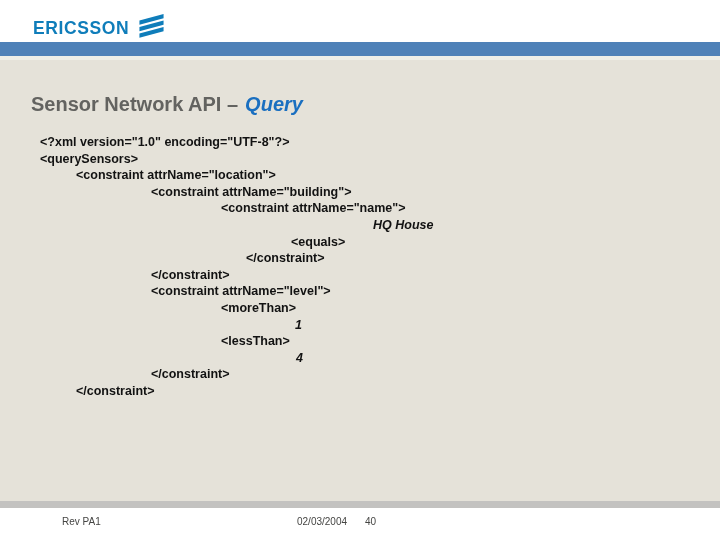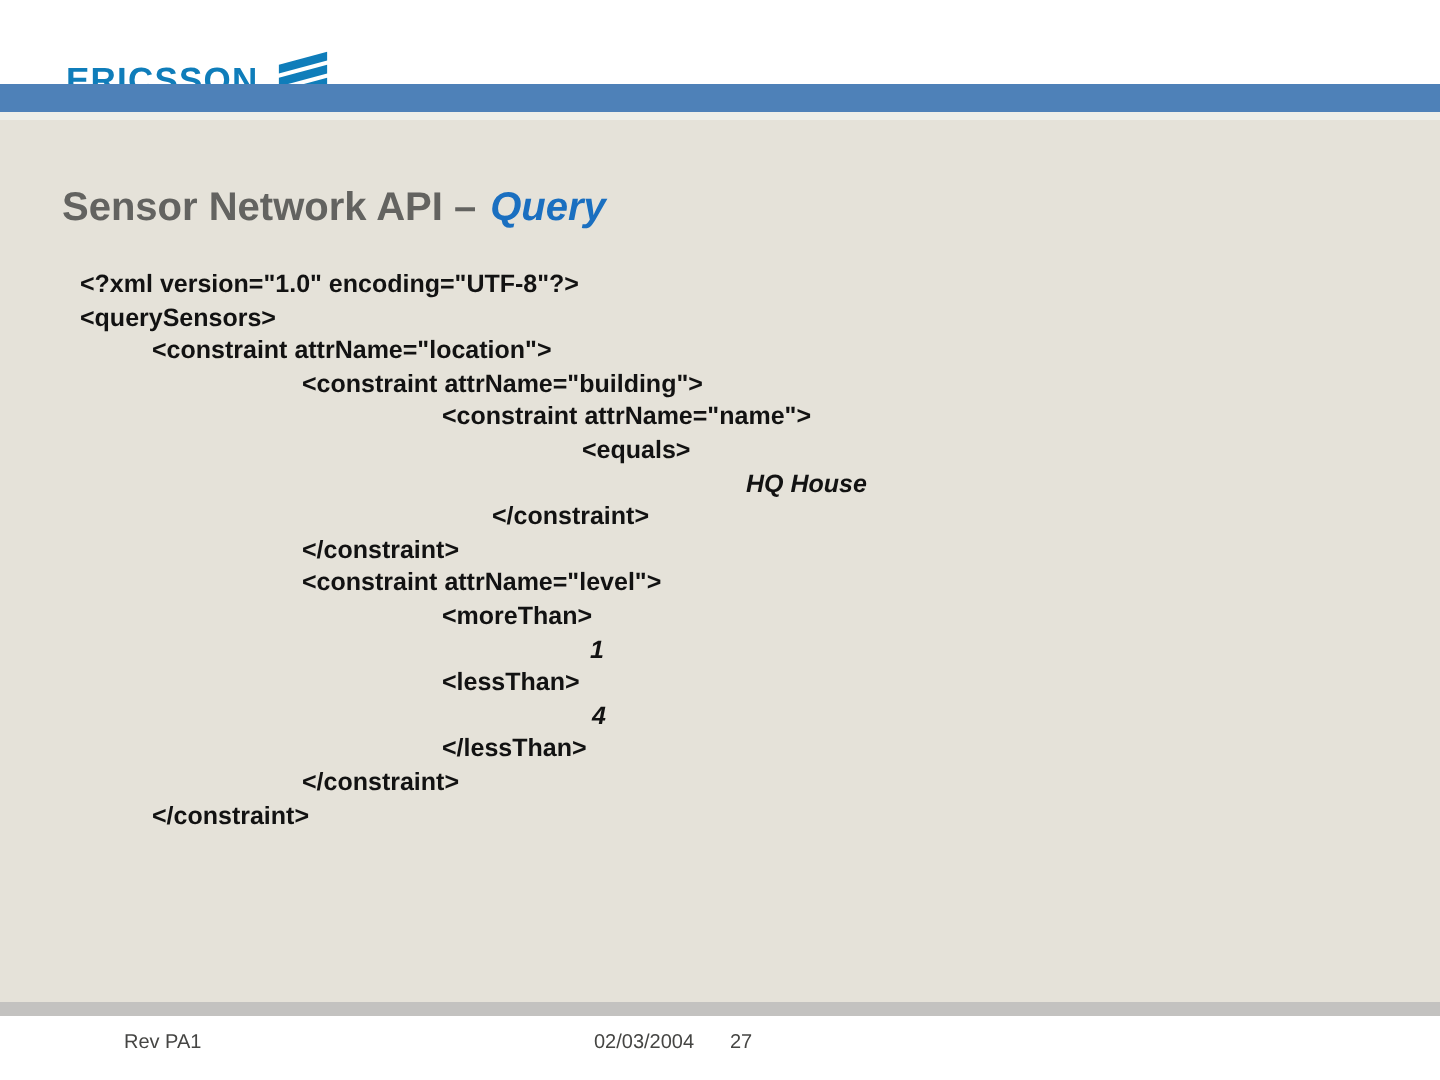--- a/index.html
+++ b/index.html
@@ -11,21 +11,20 @@
   .page {
     position: relative;
     width: 720px; height: 540px;
     background: #ffffff;
     overflow: hidden;
   }
   
   .top-band {
     position: absolute; top: 0; left: 0; right: 0; height: 42px;
     background: #ffffff;
-    margin-top: 12px;
   }
   .logo {
     position: absolute; left: 33px; top: 13px;
     display: flex; align-items: flex-start;
   }
   .logo-text {
     color: #0f7dba;
     font-weight: bold;
     font-size: 17.5px;
     letter-spacing: 0.6px;
@@ -101,36 +100,35 @@
 
   <main class="slide-body">
     <h1 class="title"><span class="title-prefix">Sensor Network API –</span><span class="title-em">Query</span></h1>
 
     <div class="code" id="code-block">
         <div class="code-line" style="padding-left: 0px;">&lt;?xml version="1.0" encoding="UTF-8"?&gt;</div>
         <div class="code-line" style="padding-left: 0px;">&lt;querySensors&gt;</div>
         <div class="code-line" style="padding-left: 36px;">&lt;constraint attrName="location"&gt;</div>
         <div class="code-line" style="padding-left: 111px;">&lt;constraint attrName="building"&gt;</div>
         <div class="code-line" style="padding-left: 181px;">&lt;constraint attrName="name"&gt;</div>
+        <div class="code-line value" style="padding-left: 333px;">HQ House</div>
         <div class="code-line" style="padding-left: 251px;">&lt;equals&gt;</div>
-        <div class="code-line value" style="padding-left: 333px;">HQ House</div>
         <div class="code-line" style="padding-left: 206px;">&lt;/constraint&gt;</div>
         <div class="code-line" style="padding-left: 111px;">&lt;/constraint&gt;</div>
         <div class="code-line" style="padding-left: 111px;">&lt;constraint attrName="level"&gt;</div>
         <div class="code-line" style="padding-left: 181px;">&lt;moreThan&gt;</div>
         <div class="code-line value" style="padding-left: 255px;">1</div>
         <div class="code-line" style="padding-left: 181px;">&lt;lessThan&gt;</div>
         <div class="code-line value" style="padding-left: 256px;">4</div>
-        <div class="code-line" style="padding-left: 181px;">&lt;/lessThan&gt;</div>
         <div class="code-line" style="padding-left: 111px;">&lt;/constraint&gt;</div>
         <div class="code-line" style="padding-left: 36px;">&lt;/constraint&gt;</div>
       </div>
   </main>
 
   <div class="gray-strip"></div>
 
   <footer class="footer">
     <span class="rev">Rev PA1</span>
     <span class="date">02/03/2004</span>
-    <span class="page-num">27</span>
+    <span class="page-num">40</span>
   </footer>
 
 </div>
 
 </body></html>

